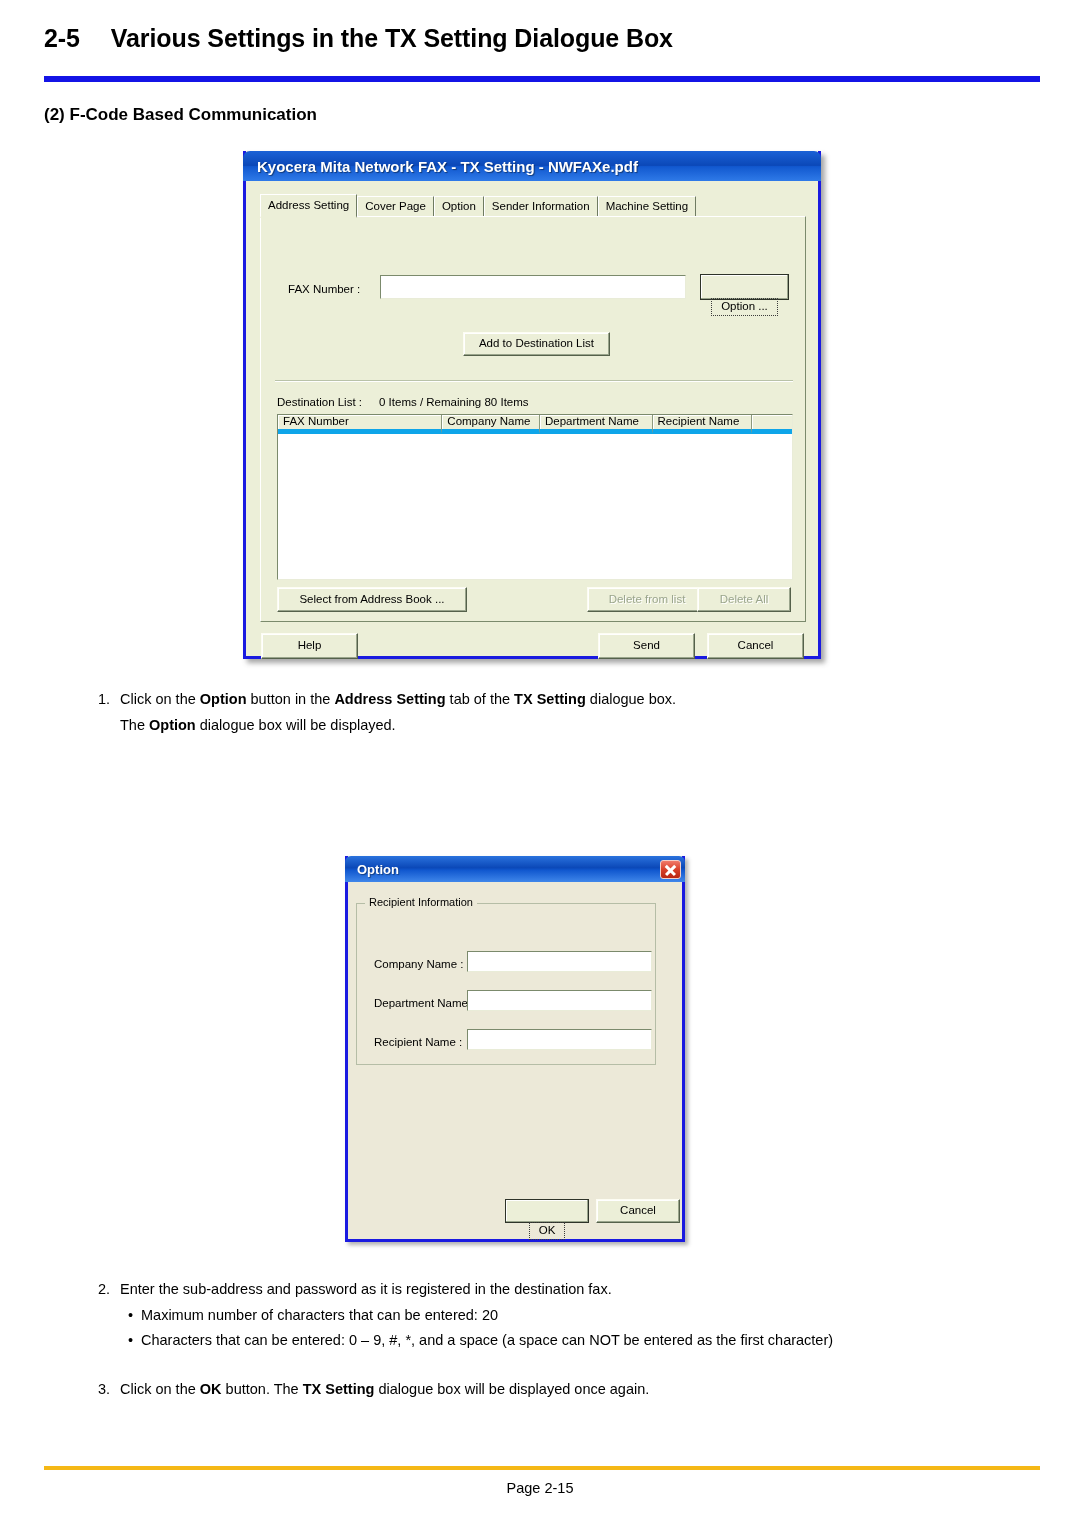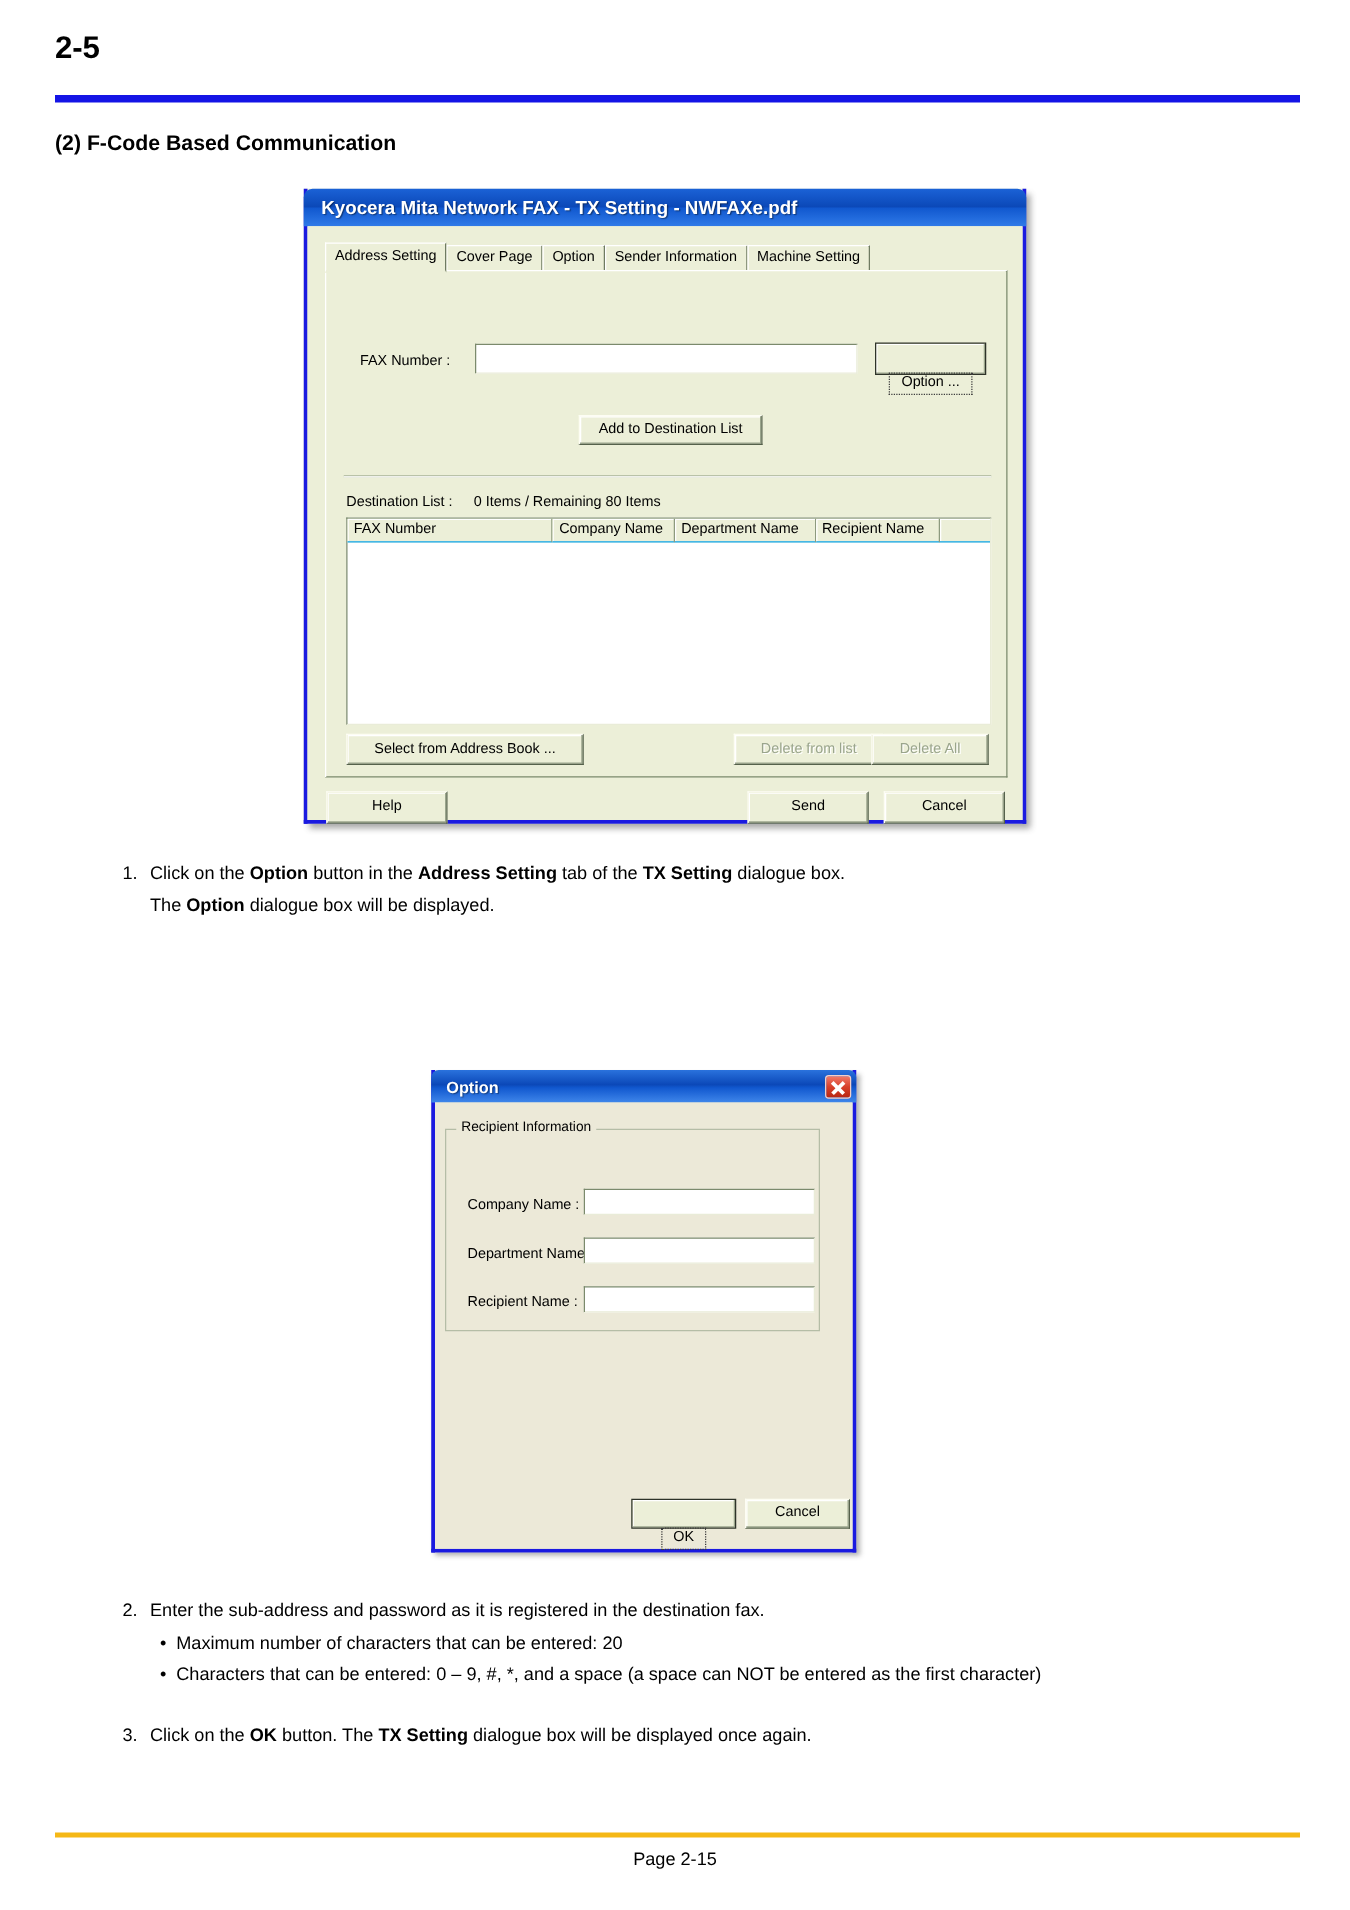--- a/index.html
+++ b/index.html
@@ -200,21 +200,21 @@
     box-sizing: border-box;
   }
   .lv-head {
     display: flex;
     height: 19px;
     box-sizing: border-box;
   }
   .lv-col {
     background: #ecefd8;
     border-right: 1px solid #8d9a7e;
-    border-bottom: 1px solid #0ea5e9;
+    border-bottom: 5px solid #0ea5e9;
     box-shadow: inset 1px 1px 0 #ffffff;
     font-size: 11.5px;
     display: flex;
     align-items: center;
     padding-left: 5px;
     box-sizing: border-box;
     white-space: nowrap;
     line-height: 1;
   }
 
@@ -331,20 +331,21 @@
     text-align: center;
     font-size: 14.5px;
   }
 </style>
 </head>
 <body>
 
 <div class="page-header">
   <div class="hdr-line">
     <span class="hdr-num">2-5</span>
+    <span>Various Settings in the TX Setting Dialogue Box</span>
   </div>
 </div>
 <div class="rule-blue"></div>
 <div class="subheading">(2) F-Code Based Communication</div>
 
 <div id="tx-dialog">
 
   <div id="tx-titlebar">
     <span class="title">Kyocera Mita Network FAX - TX Setting - NWFAXe.pdf</span>
   </div>

